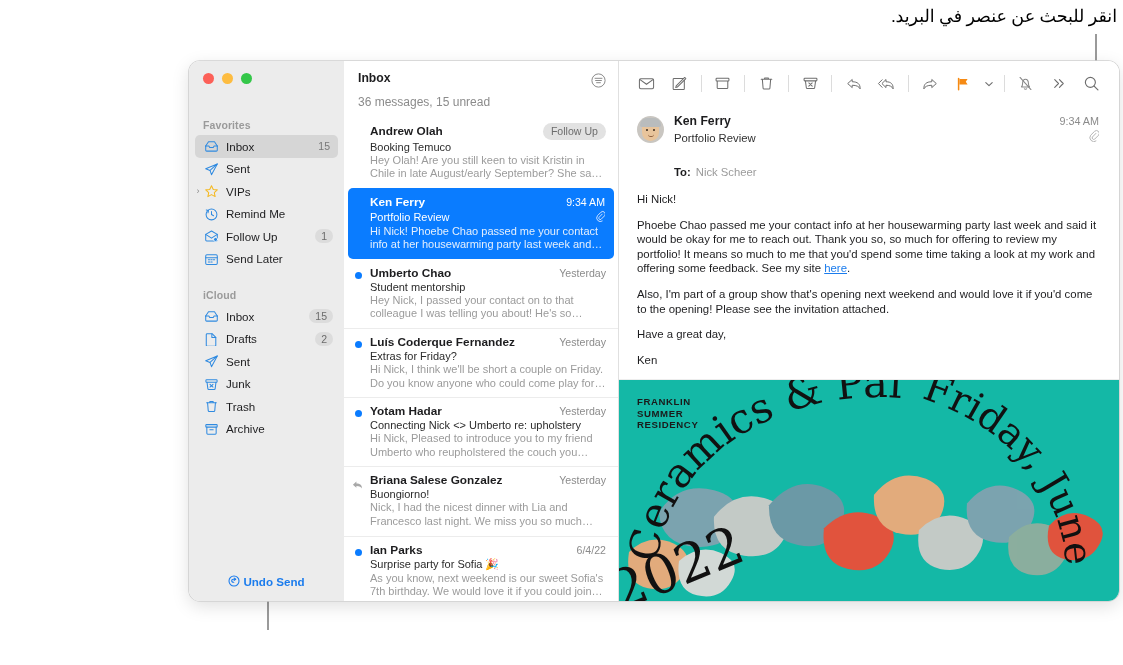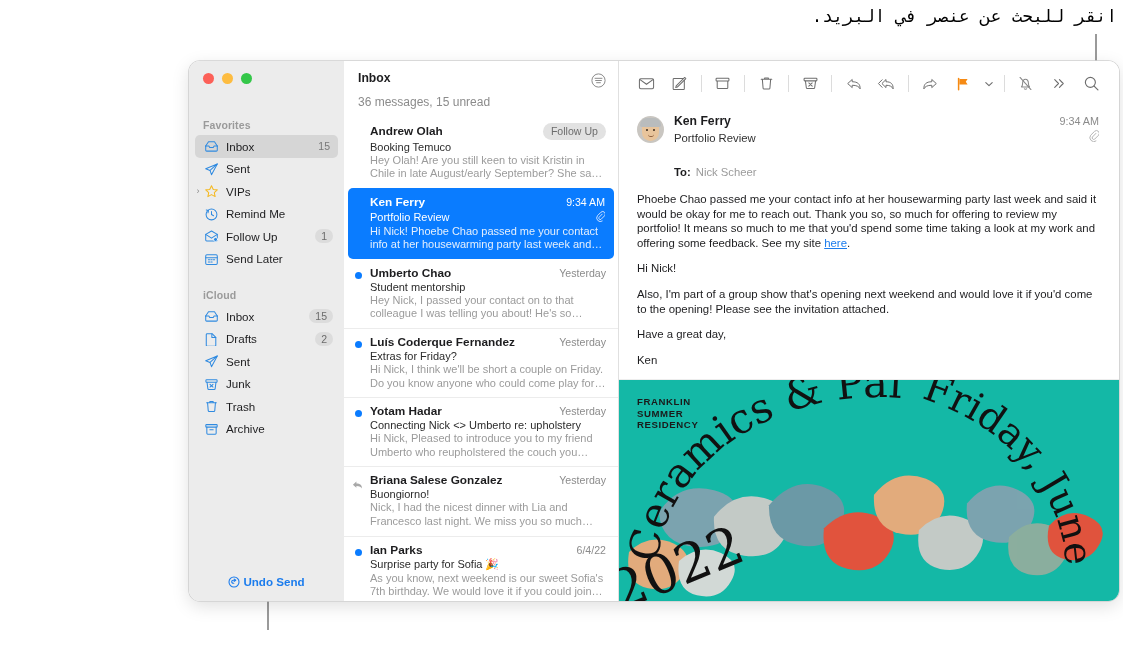--- a/index.html
+++ b/index.html
@@ -7,21 +7,21 @@
     width: 1123px; height: 665px;
     background: #ffffff;
     font-family: "Liberation Sans", sans-serif;
     overflow: hidden;
   }
   #root { position: relative; width: 1123px; height: 665px; }
 
   
   .annot {
     position: absolute;
-    font-family: Liberation Mono, monospace;
+    font-family: Liberation Serif, serif;
     font-size: 17.5px;
     color: #000;
     direction: rtl;
     white-space: nowrap;
   }
   .annot-top { right: 6px; top: 6px; }
   .annot-bottom { left: 2px; top: 630px; }
   .leader {
     position: absolute;
     background: #9a9a9a;
@@ -81,21 +81,21 @@
   .sb-label { flex: 1; white-space: nowrap; }
   .sb-count { font-size: 10.5px; color: #787878; padding-right: 8px; }
   .sb-count.pill {
     background: #dcdcdc; border-radius: 8px;
     padding: 1px 6px; margin-right: 5px; color: #6b6b6b;
   }
 
   #undo-send {
     text-align: center; padding-bottom: 13px;
     font-size: 11.6px; color: #1b7ced; font-weight: 600;
-    display: flex; align-items: center; justify-content: center; gap: 3px;
+    display: flex; justify-content: center; gap: 3px;
   }
 
   
   #msglist {
     width: 275px; flex: none;
     background: #ffffff;
     border-right: .8px solid #e0e0e0;
     display: flex; flex-direction: column;
     overflow: hidden;
   }
@@ -579,22 +579,22 @@
                 </svg>
             </span>
           </div>
           <div class="mh-to">
             <b>To:</b><span>Nick Scheer</span>
           </div>
         </div>
       </div>
 
       <div class="msg-body">
+        <p>Hi Nick!</p>
         <p><span>Phoebe Chao passed me your contact info at her housewarming party last week and said it would be okay for me to reach out. Thank you so, so much for offering to review my portfolio! It means so much to me that you'd spend some time taking a look at my work and offering some feedback. See my site </span><a href="#">here</a><span>.</span></p>
-        <p>Hi Nick!</p>
         <p>Also, I'm part of a group show that's opening next weekend and would love it if you'd come to the opening! Please see the invitation attached.</p>
         <p>Have a great day,</p>
         <p>Ken</p>
       </div>
 
       <div id="poster" style="background: #14b8a6;">
 
         <svg class="arc-svg" viewBox="0 0 500 250" preserveAspectRatio="none">
           <g opacity="0.97">
             <path d="M40 150 q20-35 55-25 q30 9 22 38 q-8 28-40 26 q-35-3-37-39z" fill="#7fa3b0"></path>

